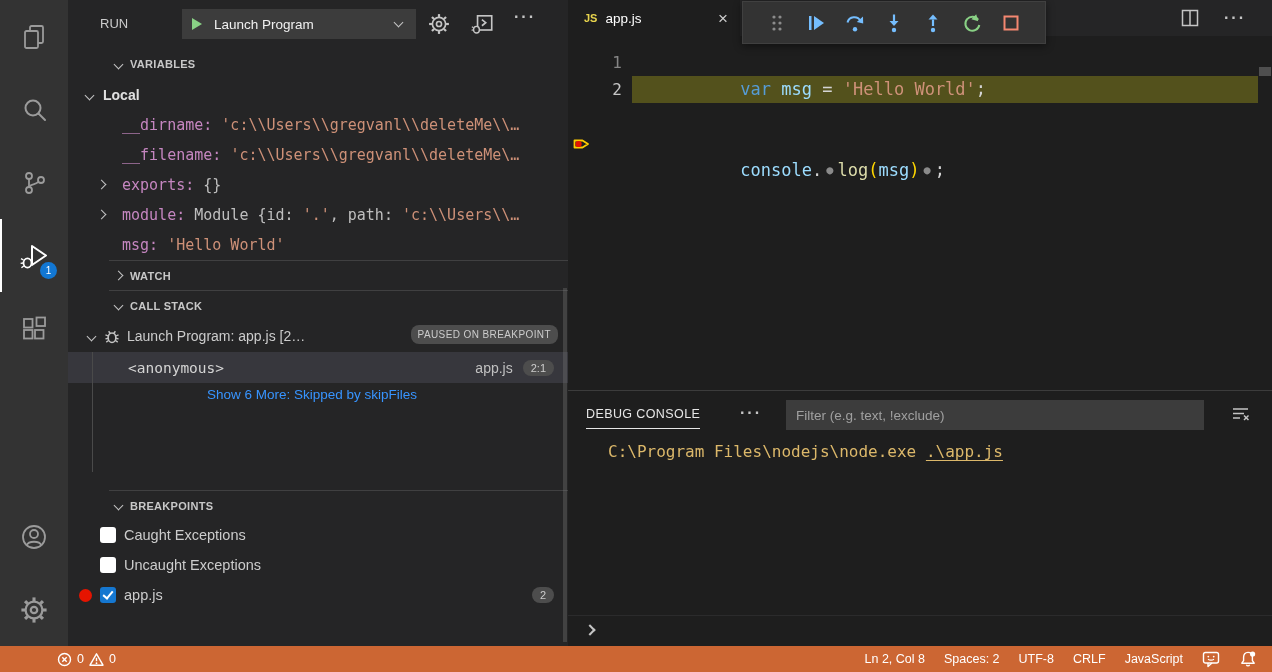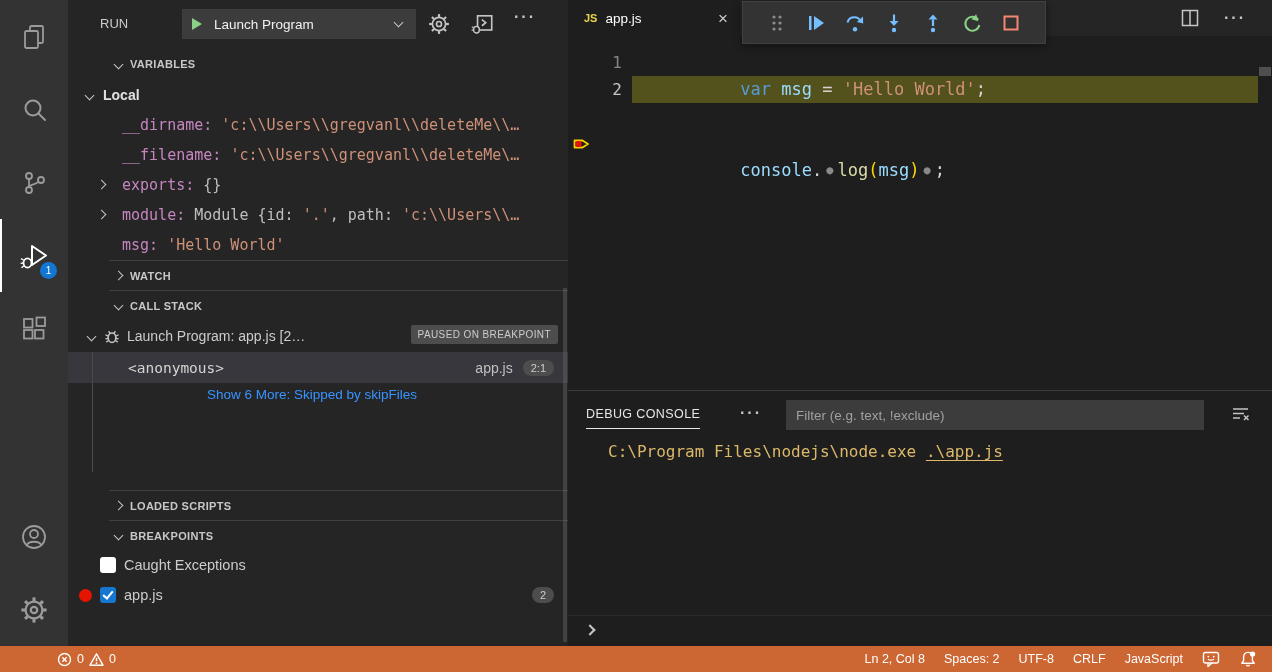--- a/index.html
+++ b/index.html
@@ -46,21 +46,21 @@
   .vname { color:#C586C0; }
   .vpl { color:#BFBFBF; }
   .vstr { color:#CE9178; }
   .scope-row { height:30px; display:flex; align-items:center; font-weight:700; font-size:14px; color:#E0E0E0; }
   .scope-row .chev { margin:0 10px 0 18px; }
 
   .cs-session { height:32px; display:flex; align-items:center; position:relative; }
   .cs-session .chev { margin:0 8px 0 20px; }
   .cs-session-label { margin-left:6px; font-size:14px; color:#CCCCCC; white-space:nowrap; overflow:hidden; }
   .paused-badge { position:absolute; right:10px; top:5px; background:#4D4D4D; color:#CCCCCC; font-size:10px;
-    letter-spacing:.4px; padding:4px 7px; border-radius:2px; }
+    letter-spacing:.4px; padding:4px 7px; border-radius:8px; }
   .cs-frame { height:31px; background:#37373D; display:flex; align-items:center; padding-left:60px; }
   .frame-name { font-size:14.5px; color:#D4D4D4; }
   .frame-file { margin-left:auto; color:#C0C0C0; font-size:14px; }
   .pill { background:#4D4D4D; color:#CCCCCC; font-size:11px; border-radius:9px; padding:2px 8px; margin:0 14px 0 10px; }
   .cs-link { height:27px; line-height:24px; padding-left:139px; color:#3794FF; font-size:13.5px; }
   .cs-spacer { height:80px; }
   .cs-guide { position:absolute; left:24px; top:352px; height:120px; width:1px; background:#4A4A4A; }
 
   .bp-row { height:30px; display:flex; align-items:center; position:relative; font-size:14.5px; color:#CCCCCC; }
   .bp-dot { position:absolute; left:11px; top:9px; width:13px; height:13px; border-radius:50%; background:#E51400; }
@@ -300,32 +300,32 @@
     </div>
     <div class="cs-frame">
       <span class="frame-name mono">&lt;anonymous&gt;</span>
       <span class="frame-file">app.js</span>
       <span class="pill">2:1</span>
     </div>
     <div class="cs-link">Show 6 More: Skipped by skipFiles</div>
     <div class="cs-spacer"></div>
     <div class="cs-guide"></div>
 
-    <div class="section-h h-30 sec-border">
-      <span class="chev chev-right"></span>
-      <span>LOADED SCRIPTS</span>
-    </div>
 
     <div class="section-h h-30 sec-border">
       <span class="chev chev-down"></span>
       <span>BREAKPOINTS</span>
     </div>
     <div class="bp-row">
       <span class="checkbox"></span>
       <span>Caught Exceptions</span>
+    </div>
+    <div class="bp-row">
+      <span class="checkbox"></span>
+      <span>Uncaught Exceptions</span>
     </div>
     <div class="bp-row">
       <span class="bp-dot"></span>
       <span class="checkbox checked"></span>
       <span>app.js</span>
       <span class="pill bp-badge">2</span>
     </div>
 
     <div class="side-scroll"></div>
   </div>

